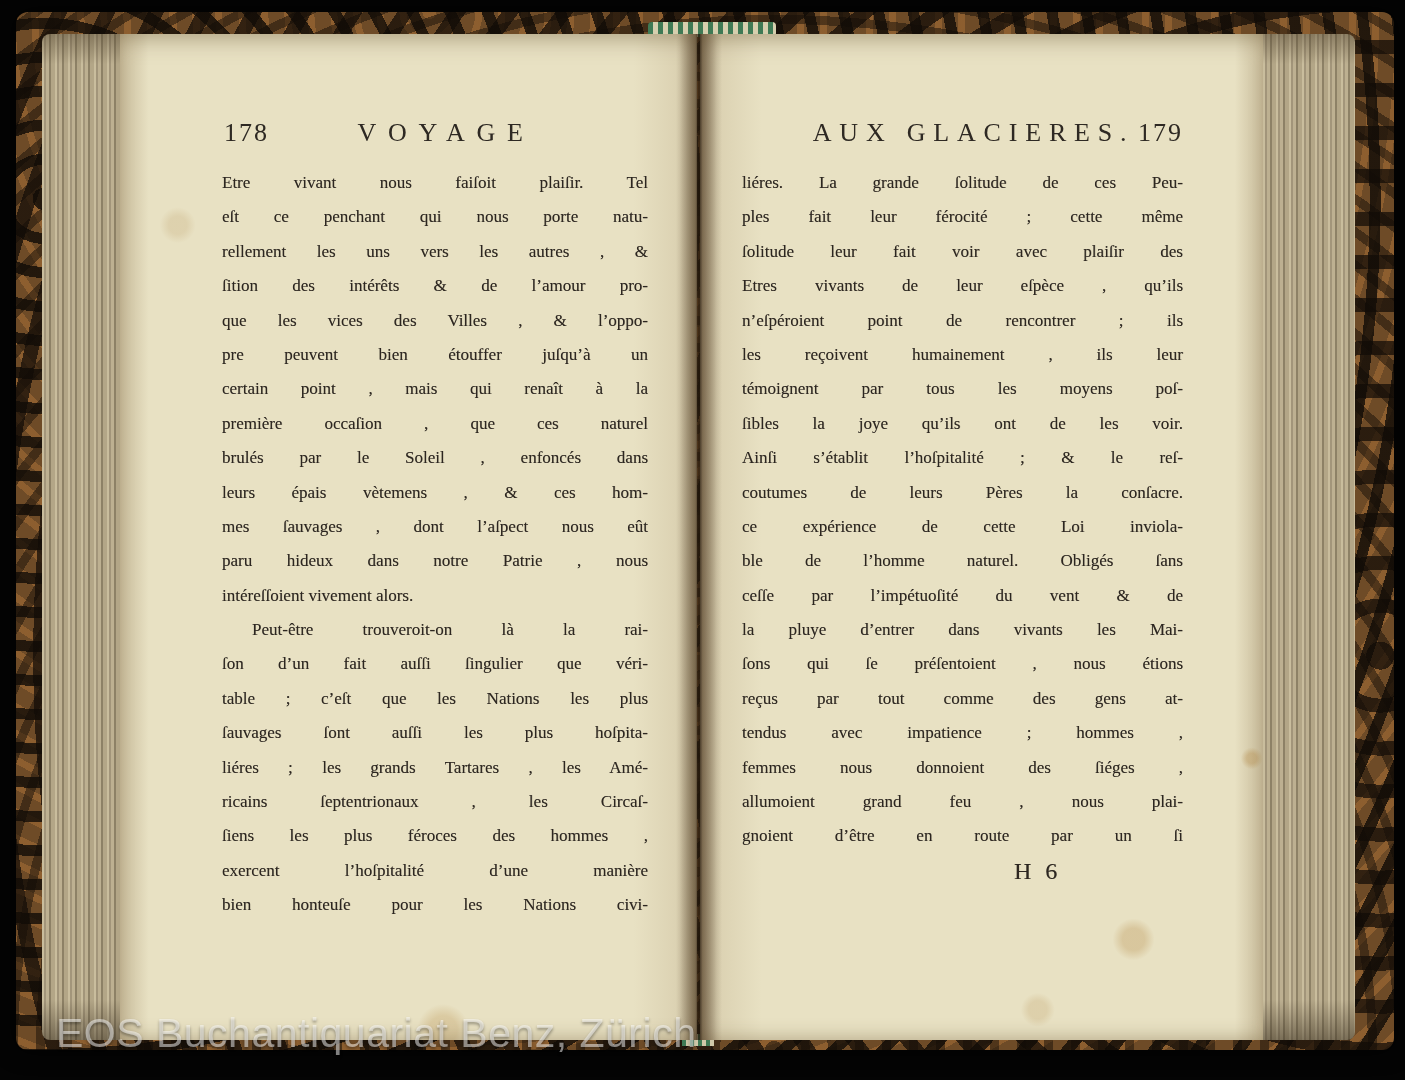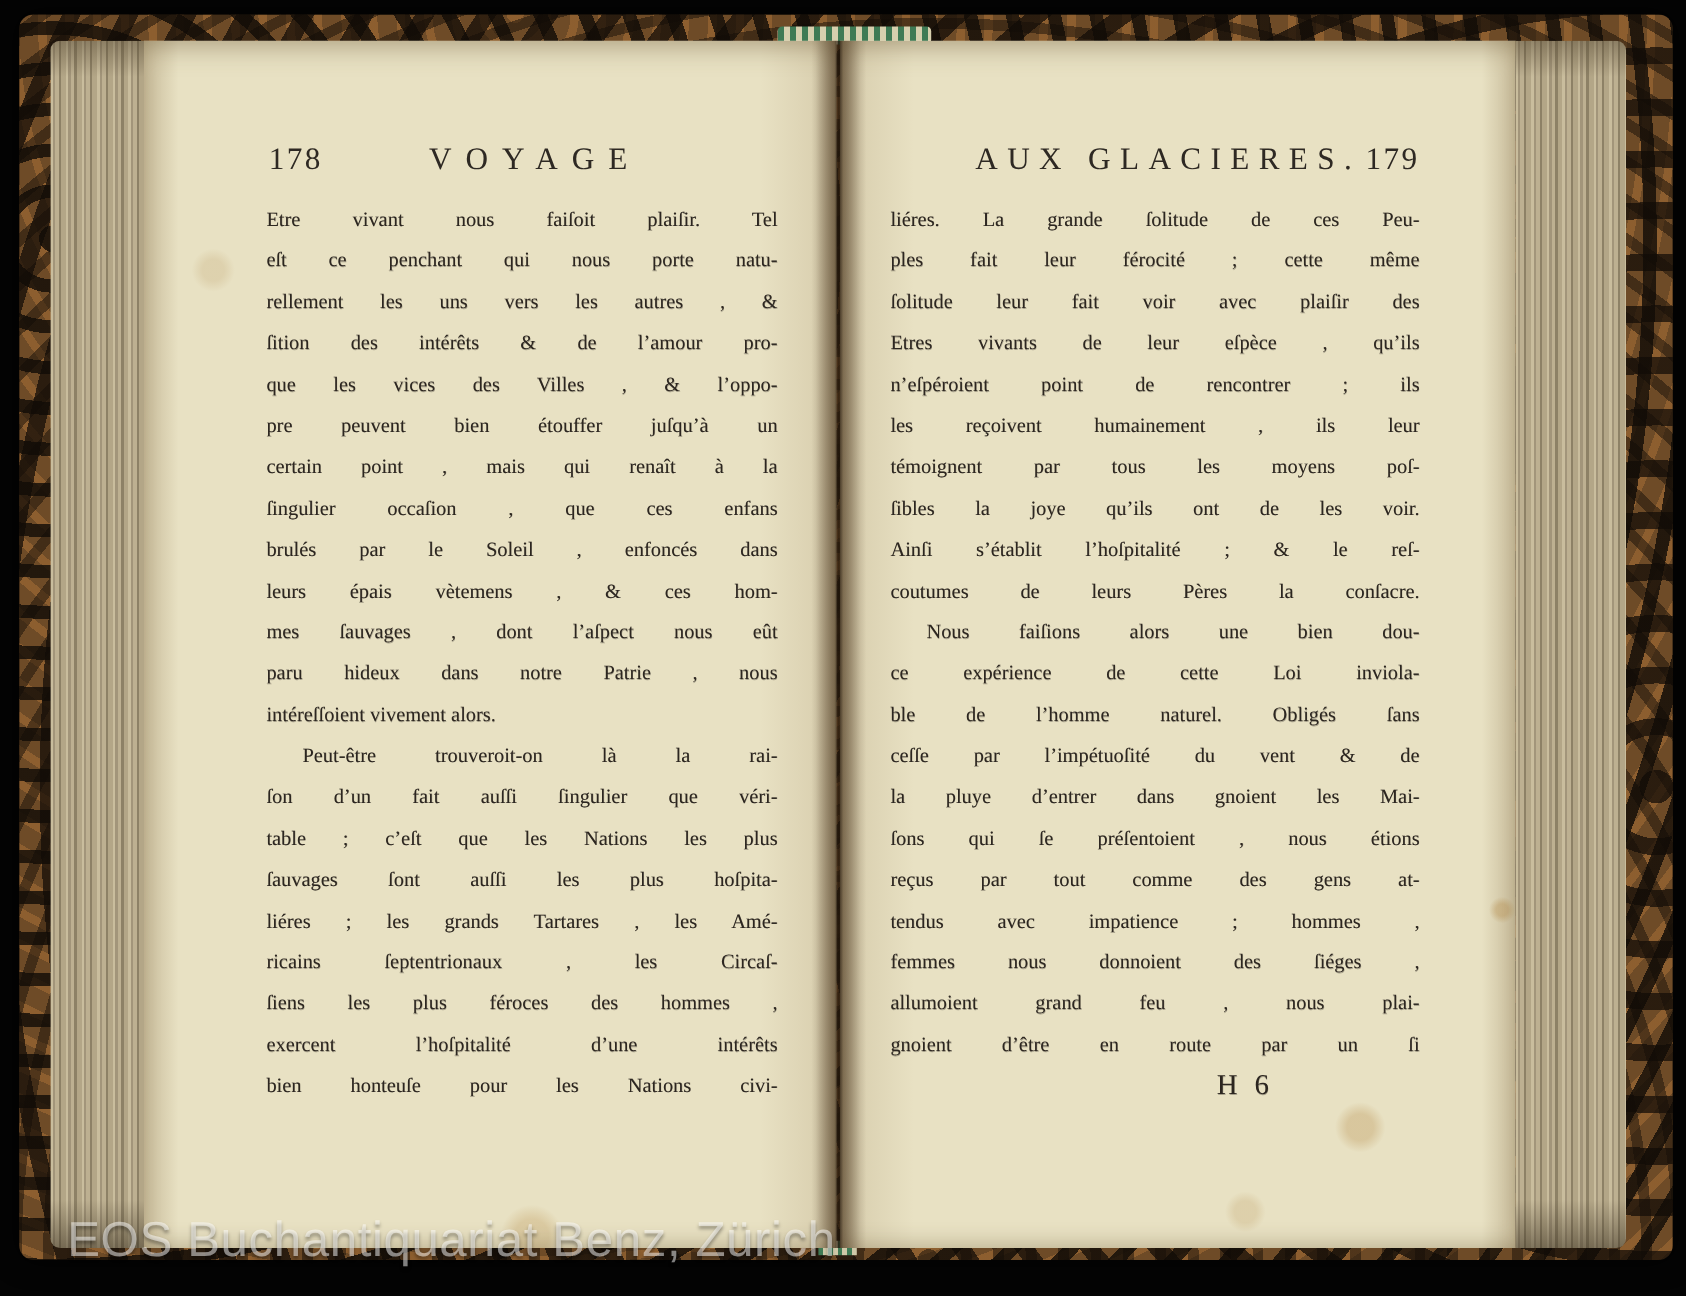--- a/index.html
+++ b/index.html
@@ -78,34 +78,34 @@
           <span class="running running-left">VOYAGE</span>
         </div>
         <div class="body">
             <div class="line">Etre vivant nous faiſoit plaiſir.  Tel</div>
             <div class="line">eſt ce penchant qui nous porte natu-</div>
             <div class="line">rellement les uns vers les autres , &amp;</div>
             <div class="line">ſition des intérêts &amp; de l’amour pro-</div>
             <div class="line">que les vices des Villes , &amp; l’oppo-</div>
             <div class="line">pre peuvent bien étouffer juſqu’à un</div>
             <div class="line">certain point , mais qui renaît à la</div>
-            <div class="line">ſingulier occaſion , que ces enfans</div>
+            <div class="line">première occaſion , que ces naturel</div>
             <div class="line">brulés par le Soleil , enfoncés dans</div>
             <div class="line">leurs épais vètemens , &amp; ces hom-</div>
             <div class="line">mes ſauvages , dont l’aſpect nous eût</div>
             <div class="line">paru hideux dans notre Patrie , nous</div>
             <div class="line end">intéreſſoient vivement alors.</div>
             <div class="line indent">Peut-être trouveroit-on là la rai-</div>
             <div class="line">ſon d’un fait auſſi ſingulier que véri-</div>
             <div class="line">table ; c’eſt que les Nations les plus</div>
             <div class="line">ſauvages ſont auſſi les plus hoſpita-</div>
             <div class="line">liéres ; les grands Tartares , les Amé-</div>
             <div class="line">ricains ſeptentrionaux , les Circaſ-</div>
             <div class="line">ſiens les plus féroces des hommes ,</div>
-            <div class="line">exercent l’hoſpitalité d’une intérêts</div>
+            <div class="line">exercent l’hoſpitalité d’une manière</div>
             <div class="line">bien honteuſe pour les Nations civi-</div>
           </div>
       </div>
     </div>
 
     <div class="page page-right">
       <div class="textcol">
         <div class="header">
           <span class="running running-right">AUX GLACIERES.</span>
           <span class="pagenum-right">179</span>
@@ -114,25 +114,24 @@
             <div class="line">liéres.  La grande ſolitude de ces Peu-</div>
             <div class="line">ples fait leur férocité ; cette même</div>
             <div class="line">ſolitude leur fait voir avec plaiſir des</div>
             <div class="line">Etres vivants de leur eſpèce , qu’ils</div>
             <div class="line">n’eſpéroient point de rencontrer ; ils</div>
             <div class="line">les reçoivent humainement , ils leur</div>
             <div class="line">témoignent par tous les moyens poſ-</div>
             <div class="line">ſibles la joye qu’ils ont de les voir.</div>
             <div class="line">Ainſi s’établit l’hoſpitalité ; &amp; le reſ-</div>
             <div class="line">coutumes de leurs Pères la conſacre.</div>
-            <div class="line indent">Nous faiſions alors une bien dou-</div>
             <div class="line">ce expérience de cette Loi inviola-</div>
             <div class="line">ble de l’homme naturel.  Obligés ſans</div>
             <div class="line">ceſſe par l’impétuoſité du vent &amp; de</div>
-            <div class="line">la pluye d’entrer dans gnoient les Mai-</div>
+            <div class="line">la pluye d’entrer dans vivants les Mai-</div>
             <div class="line">ſons qui ſe préſentoient , nous étions</div>
             <div class="line">reçus par tout comme des gens at-</div>
             <div class="line">tendus avec impatience ; hommes ,</div>
             <div class="line">femmes nous donnoient des ſiéges ,</div>
             <div class="line">allumoient grand feu , nous plai-</div>
             <div class="line">gnoient d’être en route par un ſi</div>
           </div>
         <div class="sig">H 6</div>
       </div>
     </div>

